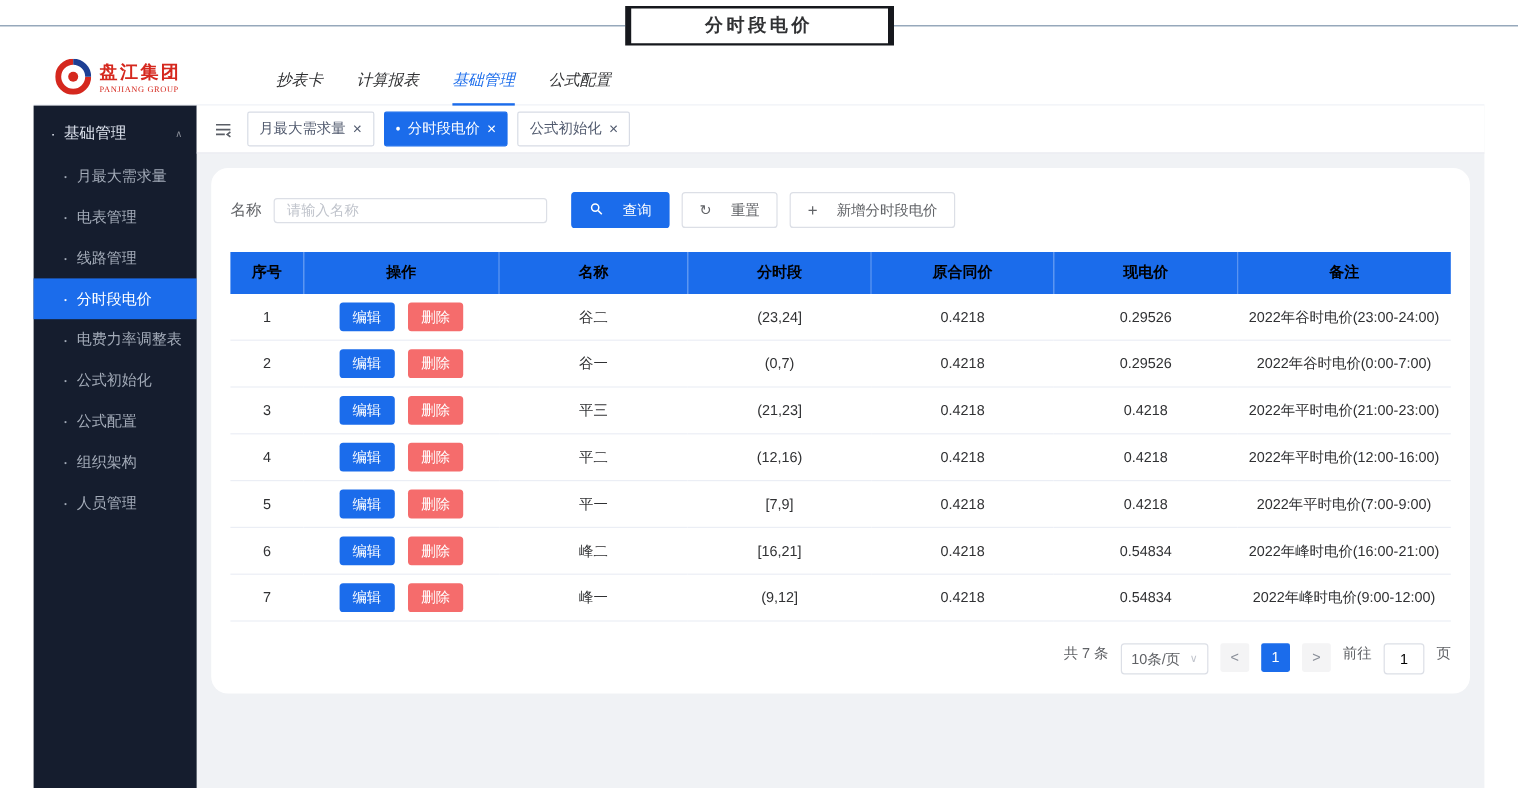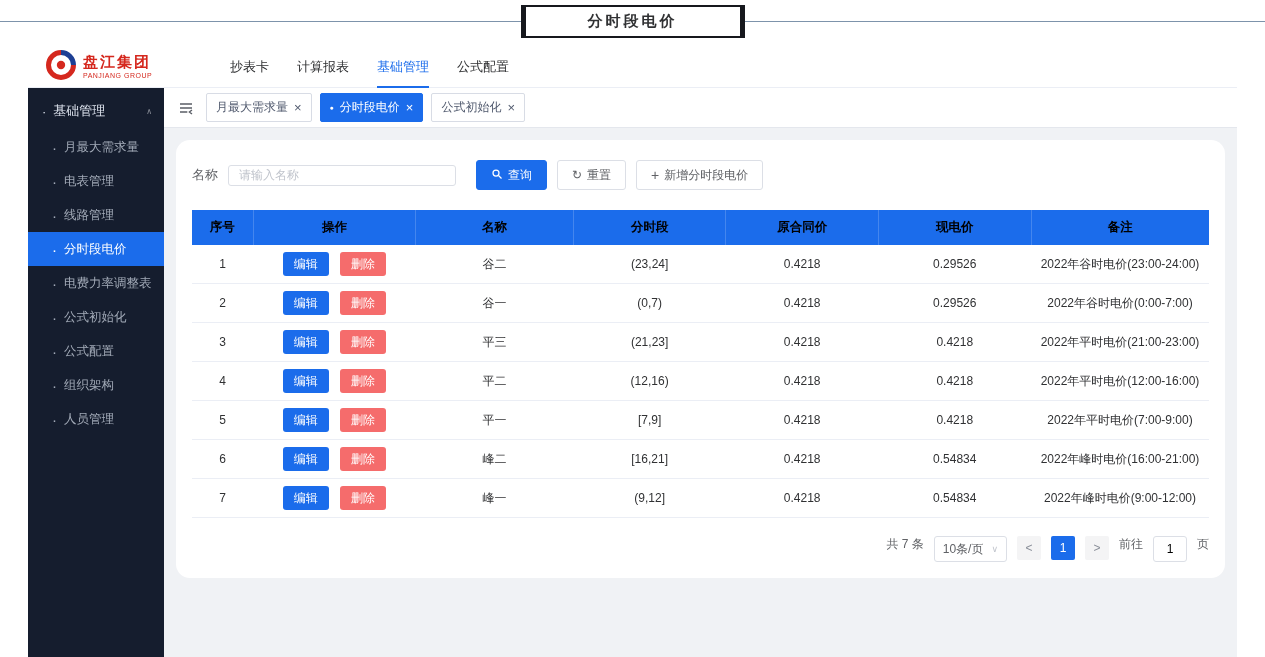--- a/index.html
+++ b/index.html
@@ -13,26 +13,26 @@
   .banner-line { position: absolute; left: 0; right: 0; top: 21px; border-top: 1px solid #7d93ab; }
   .title-box {
     position: absolute; left: 50%; top: 5px; transform: translateX(-50%);
     background: #fff; border-top: 2px solid #16181d; border-bottom: 2px solid #16181d;
     border-left: 5px solid #16181d; border-right: 5px solid #16181d;
     padding: 5px 62px; font-size: 15px; font-weight: bold; letter-spacing: 3px; white-space: nowrap;
   }
   
   .app { margin: 0 28px; height: 611px; display: flex; flex-direction: column; background: #fff; }
   .app-header { height: 42px; background: #fff; display: flex; align-items: center; padding: 0 18px; border-bottom: 1px solid #ebeef5; flex: 0 0 auto; }
-  .logo { display: flex; align-items: center; gap: 7px; width: 158px; }
+  .logo { display: flex; align-items: center; gap: 7px; width: 158px; font-family: Liberation Serif, serif; }
   .logo-texts { display: flex; flex-direction: column; line-height: 1; }
   .logo-cn { color: #d5281e; font-weight: bold; font-size: 15px; letter-spacing: 2px; }
   .logo-en { color: #d5281e; font-size: 7px; letter-spacing: 0.5px; margin-top: 3px; }
   .nav { display: flex; gap: 28px; margin-left: 26px; height: 42px; align-items: stretch; }
-  .nav-item { display: flex; align-items: center; font-size: 13px; color: #303133; cursor: pointer; position: relative; }
+  .nav-item { display: flex; align-items: center; font-size: 13px; color: #303133; cursor: pointer; position: relative; font-style: italic; }
   .nav-item.active { color: #1b6ceb; }
   .nav-item.active::after { content: ""; position: absolute; left: 0; right: 0; bottom: 0; height: 2px; background: #1b6ceb; }
   .header-right { margin-left: auto; display: flex; align-items: center; gap: 30px; font-size: 13px; color: #5a5e66; }
   .hr-group { display: flex; align-items: center; gap: 6px; cursor: pointer; color: #303133; }
   .caret { font-size: 8px; color: #8a8f99; }
   
   .app-body { flex: 1; display: flex; min-height: 0; }
   .sidebar { width: 136px; background: #151d2e; flex: 0 0 auto; padding-top: 4px; }
   .side-group { height: 38px; display: flex; align-items: center; justify-content: space-between; padding: 0 12px 0 14px; color: #dde3ee; font-size: 13px; cursor: pointer; }
   .side-group .grp { display: flex; align-items: center; gap: 7px; }
@@ -46,21 +46,21 @@
   .tab { display: flex; align-items: center; gap: 6px; border: 1px solid #d8dce5; background: #fff; padding: 5px 9px; font-size: 12px; color: #515a6e; cursor: pointer; border-radius: 2px; }
   .tab-close { font-size: 13px; line-height: 1; cursor: pointer; }
   .tab.active { background: #1b6ceb; border-color: #1b6ceb; color: #fff; }
   .tab-dot { font-size: 7px; line-height: 1; }
   
   .card { background: #fff; margin: 12px; padding: 20px 16px 16px; border-radius: 14px; flex: 0 0 auto; }
   .toolbar { display: flex; align-items: center; margin-bottom: 20px; }
   .toolbar-label { font-size: 13px; color: #606266; margin-right: 10px; }
   .name-input { width: 228px; height: 21px; border: 1px solid #dcdfe6; border-radius: 3px; padding: 0 10px; font-size: 12px; color: #303133; outline: none; }
   .name-input::placeholder { color: #c0c4cc; }
-  .btn { height: 30px; display: inline-flex; align-items: center; gap: 5px; padding: 0 14px; font-size: 12px; border-radius: 3px; cursor: pointer; }
+  .btn { height: 30px; display: inline-flex; align-items: center; gap: 16px; padding: 0 14px; font-size: 12px; border-radius: 3px; cursor: pointer; }
   .btn-primary { background: #1b6ceb; border: 1px solid #1b6ceb; color: #fff; margin-left: 20px; }
   .btn-plain { background: #fff; border: 1px solid #dcdfe6; color: #606266; margin-left: 10px; }
   .plus-glyph { font-size: 14px; line-height: 1; }
   
   table { width: 100%; border-collapse: collapse; table-layout: fixed; }
   thead th { background: #1b6ceb; color: #000000; font-size: 12.5px; font-weight: bold; padding: 9px 4px; border-right: 1px solid rgba(255,255,255,0.18); }
   thead th:last-child { border-right: none; }
   tbody td { font-size: 12px; color: #303133; text-align: center; padding: 7px 4px; border-bottom: 1px solid #ebeef5; overflow: hidden; white-space: nowrap; text-overflow: ellipsis; }
   .btn-mini { height: 24px; padding: 0 11px; font-size: 12px; border-radius: 3px; border: none; color: #fff; cursor: pointer; }
   .btn-edit { background: #1b6ceb; margin-right: 8px; }

